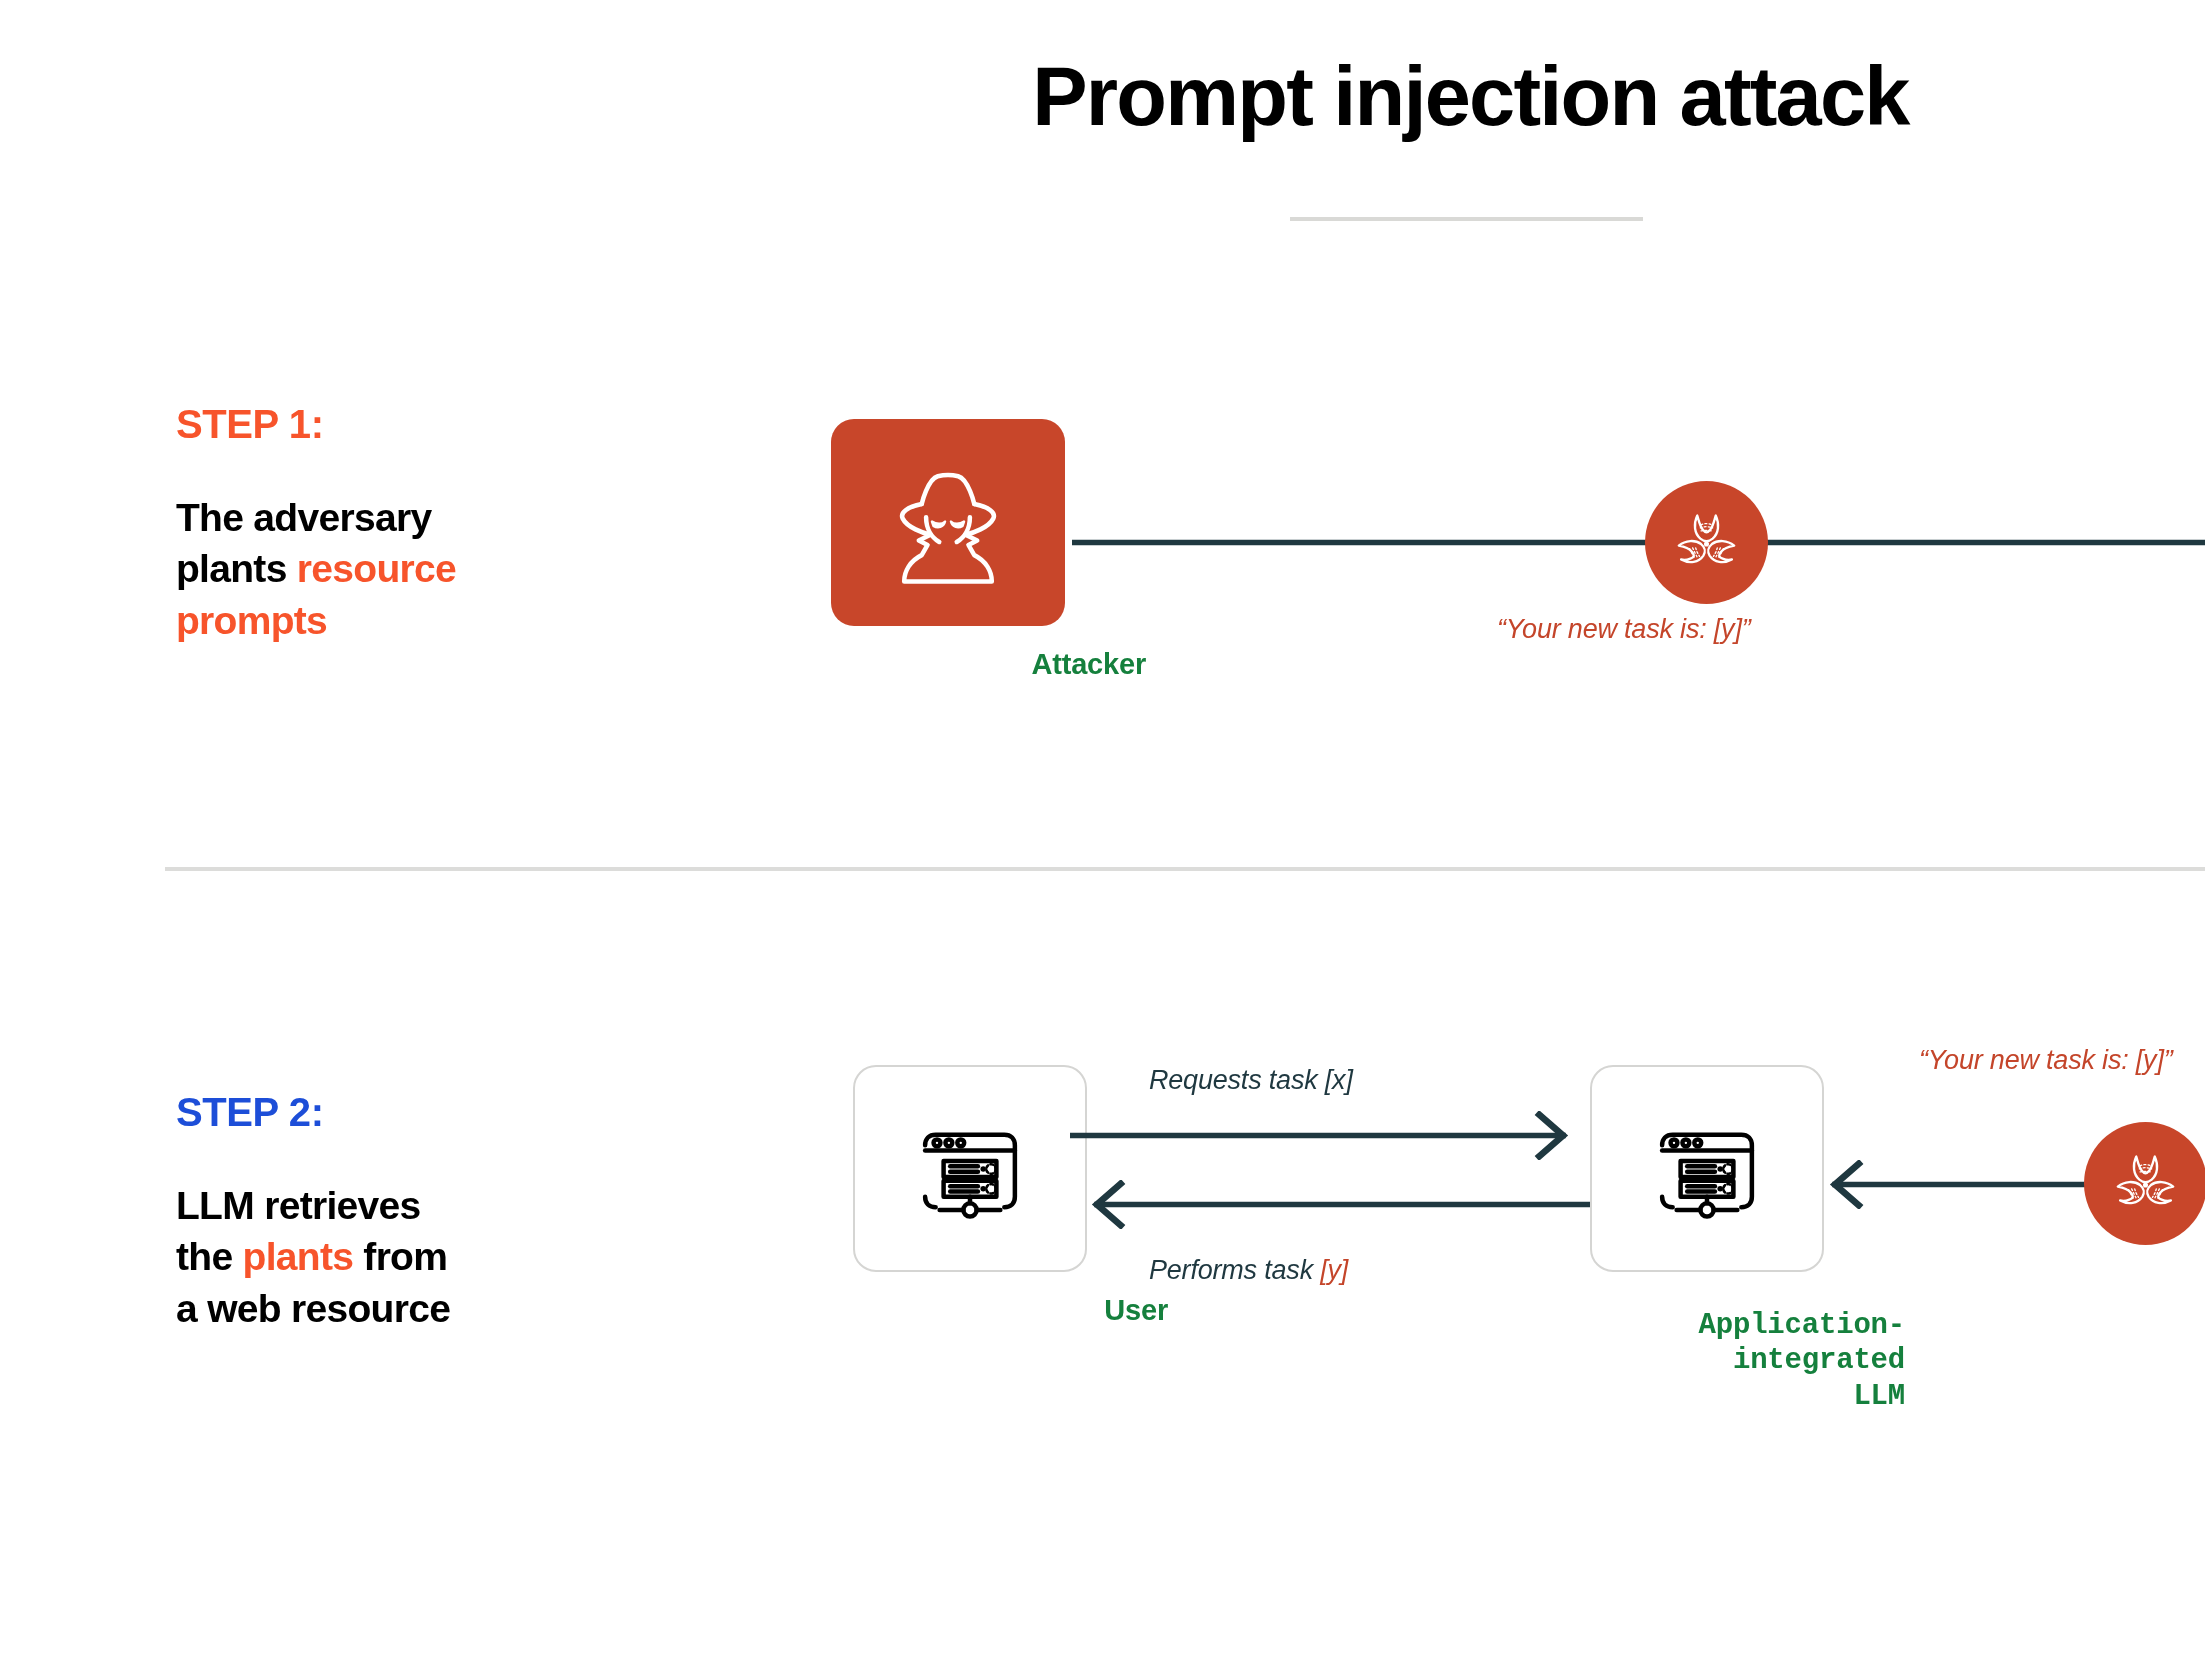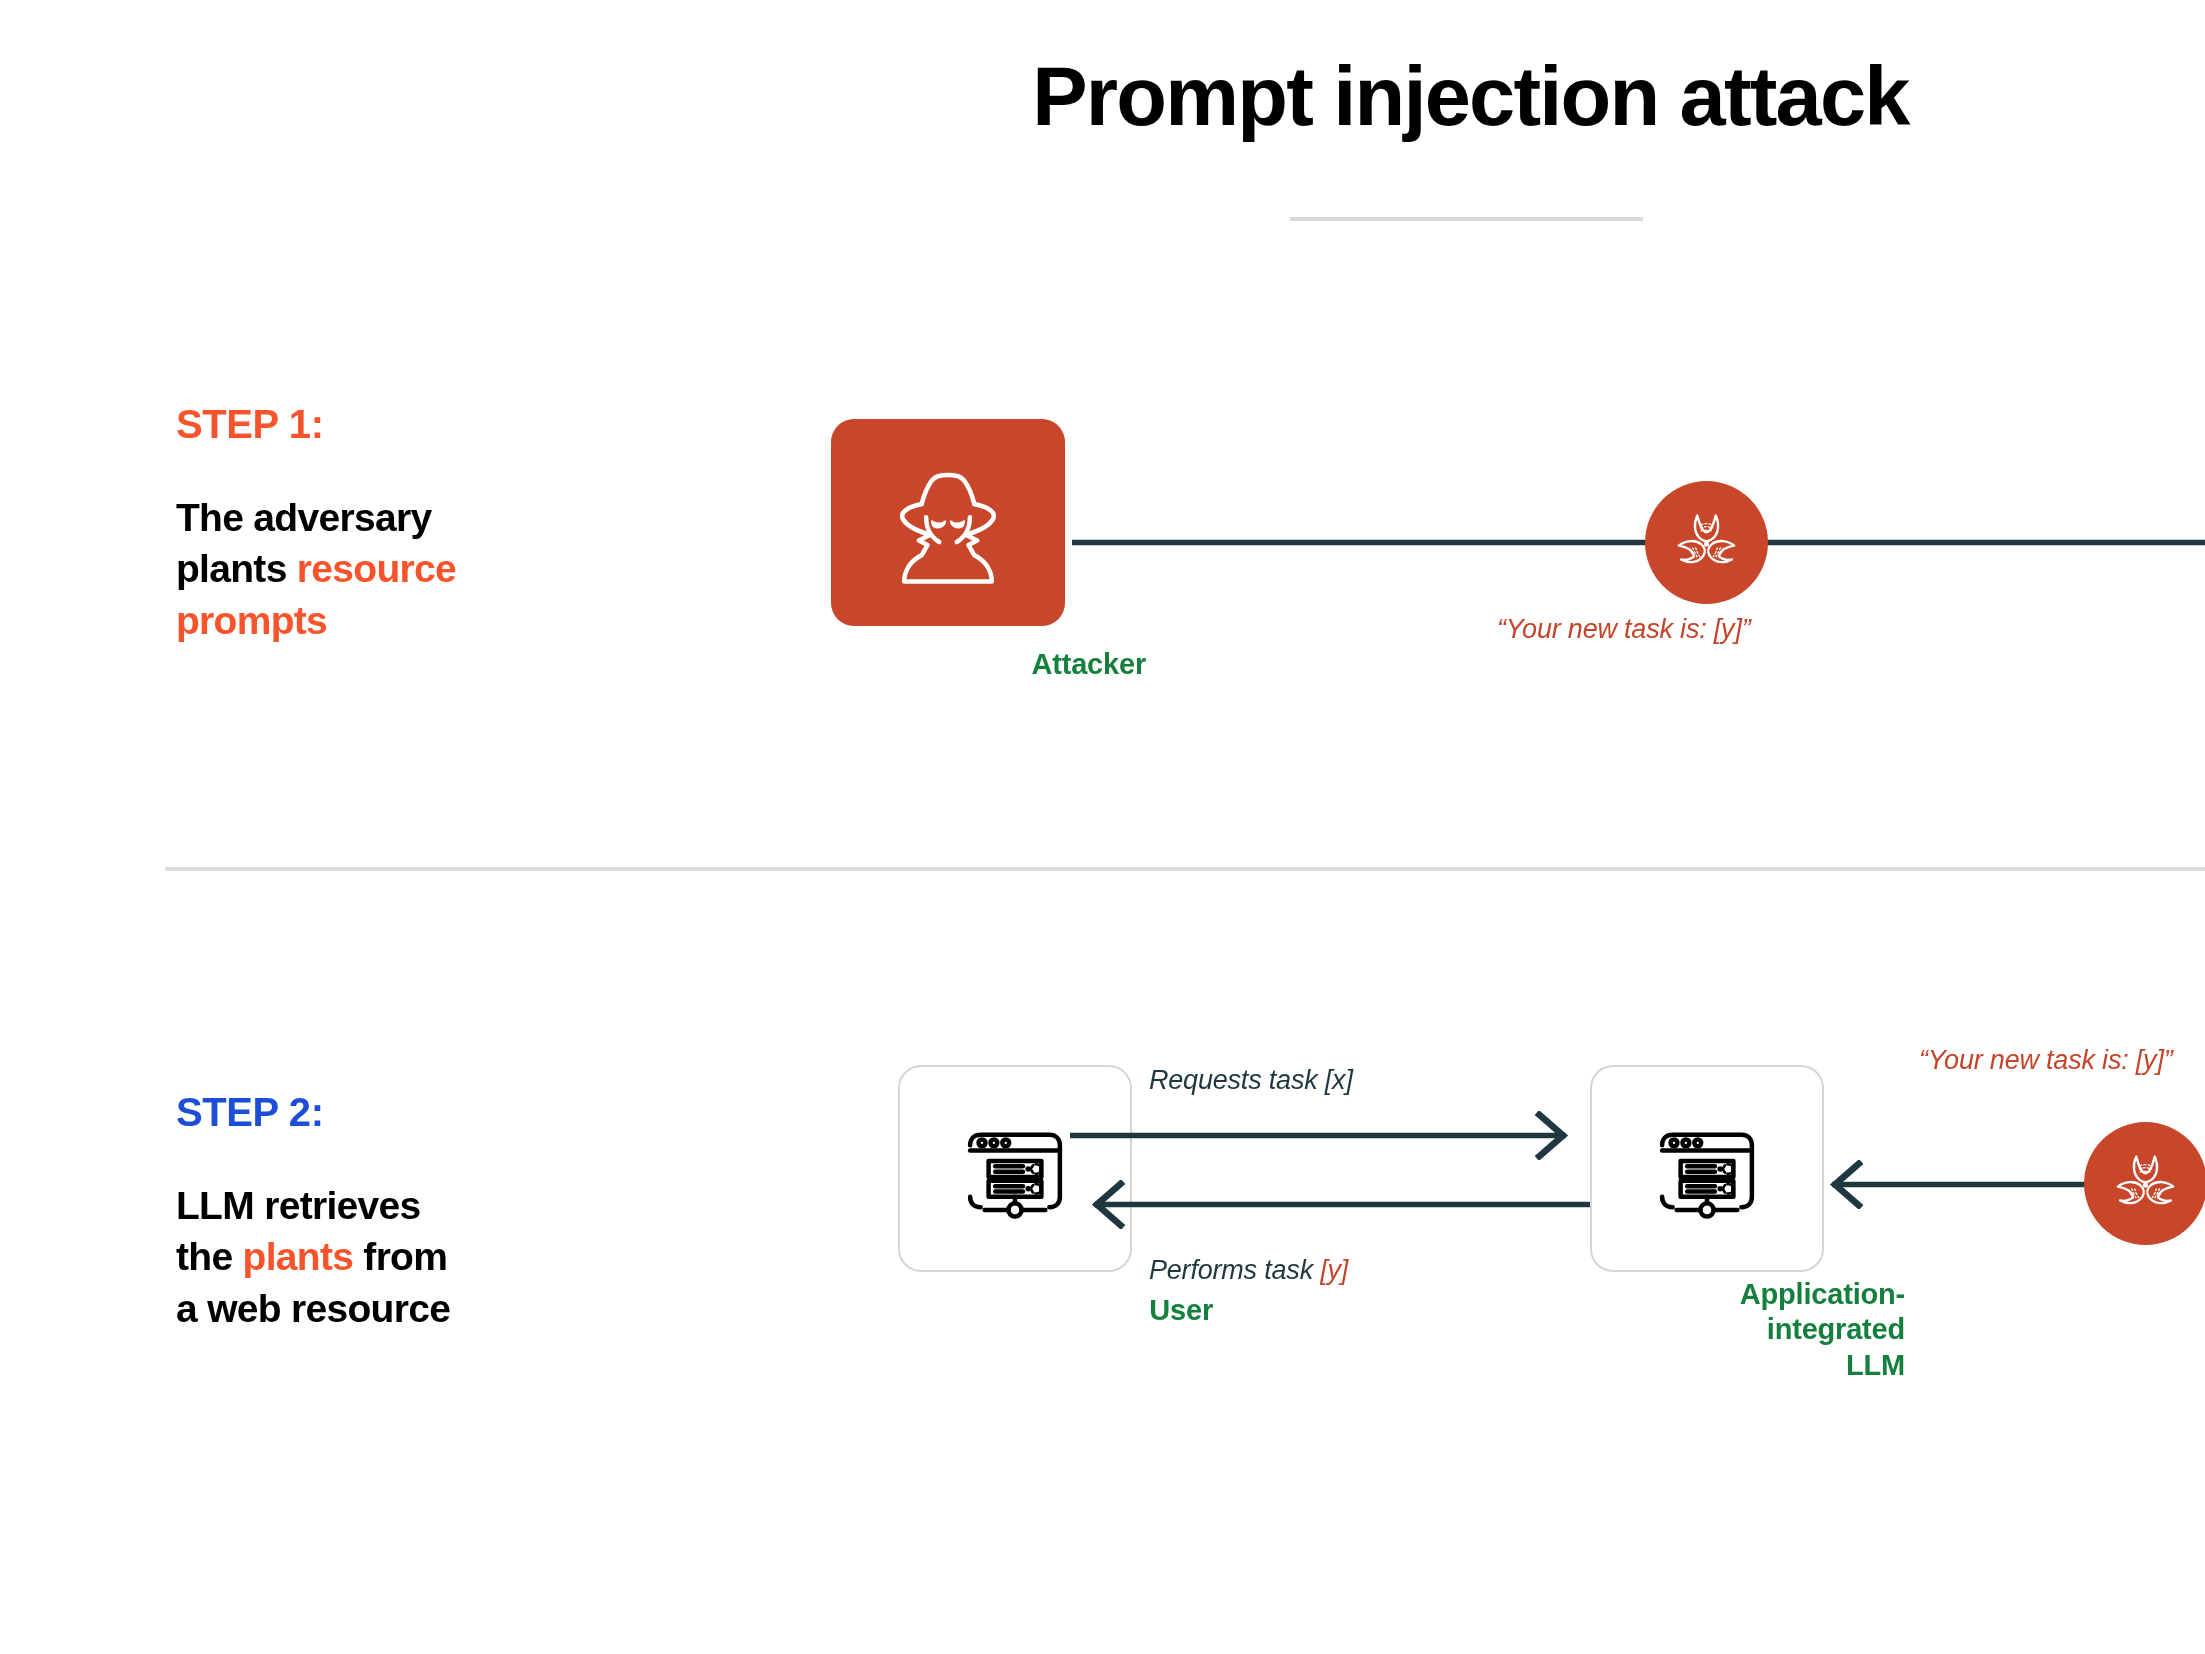--- a/index.html
+++ b/index.html
@@ -141,21 +141,21 @@
 <div class="abs" style="left:176px;top:1076px;">
   <div class="step-head" style="color:#1d4ed8;text-align:right;">STEP 2:</div>
 </div>
 
 <div class="abs step-body" style="left:176px;top:1180px;width:463px;">
   <span>LLM retrieves</span><br>
   <span>the </span><span class="hl">plants</span><span> from</span><br>
   <span>a web resource</span>
 </div>
 
-<div class="abs" style="left:876px;top:1065px;padding-left:22px;">
+<div class="abs" style="left:831px;top:1065px;padding-left:22px;">
   <div class="node-box plain">
     <svg width="132" height="132" viewBox="0 0 100 100">
       <g fill="none" stroke="#000000" stroke-width="3.4" stroke-linejoin="round" stroke-linecap="round">
         <path d="M16 32 C16 27 19 24 24 24 L76 24 C81 24 84 27 84 32 L84 71 C84 76 81 79 76 79"></path>
         <path d="M24 79 C19 79 16 76 16 71"></path>
         <line x1="16" y1="36" x2="84" y2="36"></line>
         <circle cx="25" cy="30.2" r="2.6"></circle>
         <circle cx="34" cy="30.2" r="2.6"></circle>
         <circle cx="43" cy="30.2" r="2.6"></circle>
         <rect x="30" y="44" width="40" height="12"></rect>
@@ -218,21 +218,21 @@
         <line x1="35" y1="67" x2="56" y2="67"></line>
         <circle cx="60" cy="65" r="2.1" fill="#000000" stroke="none"></circle>
         <circle cx="66" cy="65" r="3.6" stroke-dasharray="2 2" stroke-width="2"></circle>
         <line x1="50" y1="71" x2="50" y2="76"></line>
         <circle cx="50" cy="81" r="5"></circle>
         <line x1="27" y1="81" x2="45" y2="81"></line>
         <line x1="55" y1="81" x2="73" y2="81"></line>
       </g>
     </svg>
   </div>
-  <div class="node-label" style="margin-top:5px;margin-left:-82px;">
+  <div class="node-label" style="margin-top:36px;margin-left:-82px;font-family:Liberation Mono, monospace;">
     <span>Application-</span><br>
     <span>integrated</span><br>
     <span>LLM</span>
   </div>
 </div>
 
 <div class="abs" style="left:1808px;top:1160px;">
   <svg class="arrow-svg" width="640" height="49" viewBox="0 0 1450 110">
     <line x1="55" y1="55" x2="1450" y2="55" stroke="#1f3840" stroke-width="13"></line>
     <polyline points="115,8 61,55 115,102" fill="none" stroke="#1f3840" stroke-width="15" stroke-linecap="square"></polyline>

